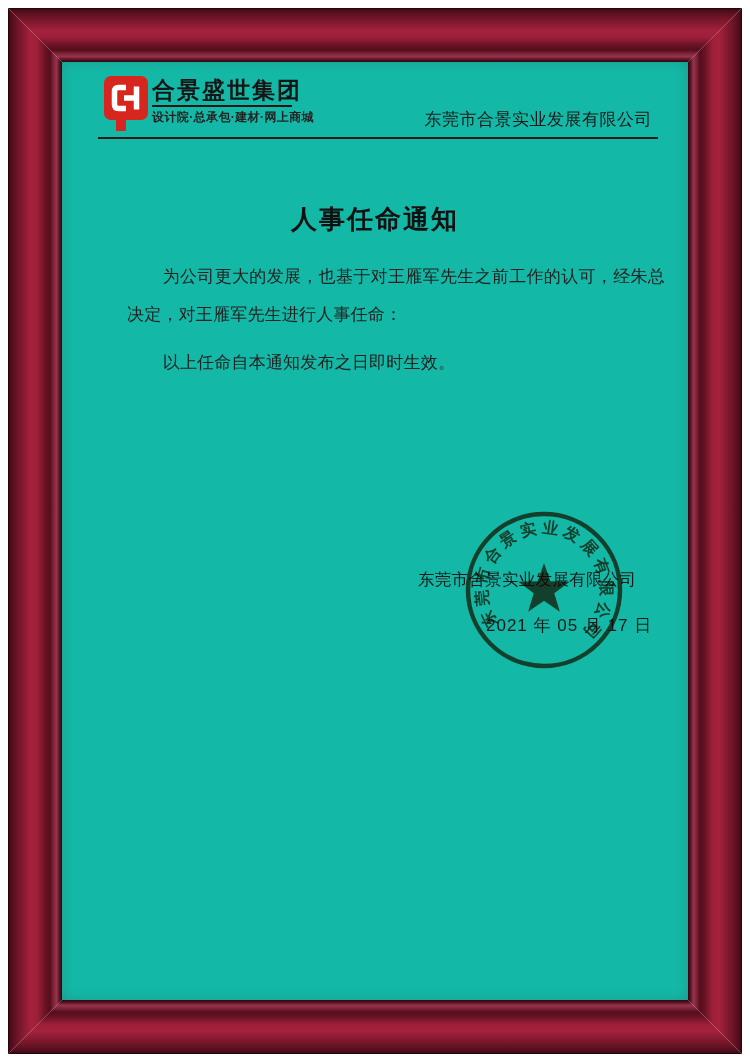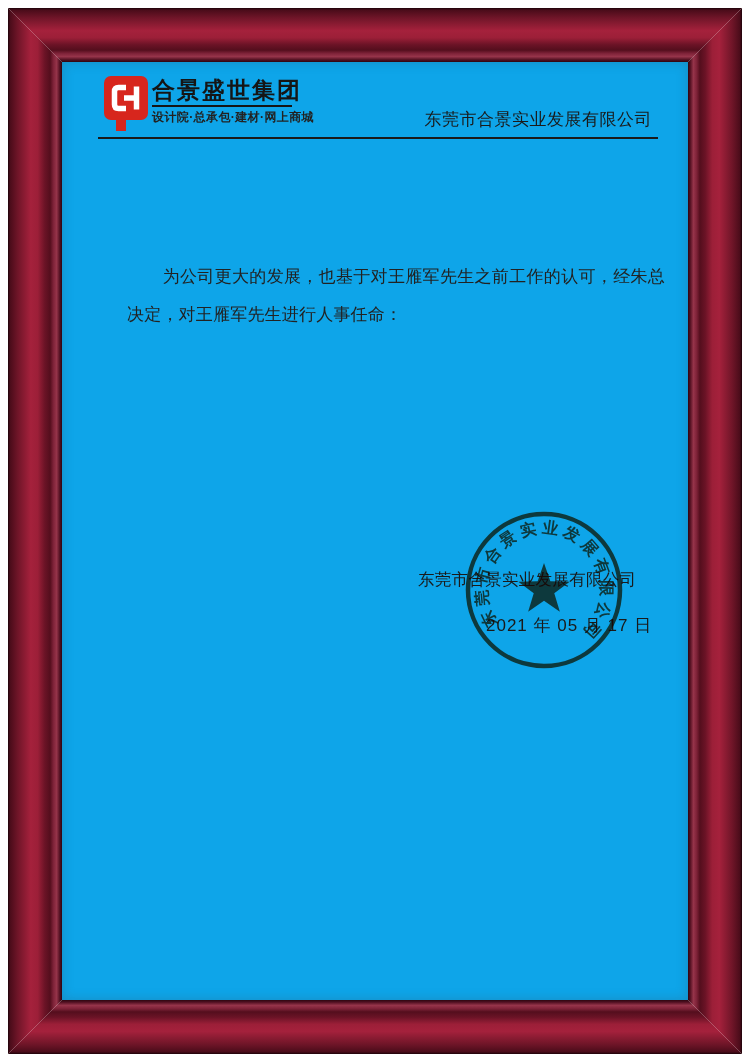--- a/index.html
+++ b/index.html
@@ -28,21 +28,21 @@
     clip-path:polygon(0 0,100% 54px,100% calc(100% - 54px),0 100%);
   }
   .frame-right{
     top:8px;bottom:8px;right:8px;width:54px;
     background:linear-gradient(to left,#1e0309 0%,#4b0c1a 4%,#6f1528 18%,#a5213c 42%,#9c1f38 55%,#6b1326 68%,#540e1d 78%,#7e2238 84%,#96344a 90%,#511021 96%,#2e0610 100%);
     clip-path:polygon(100% 0,0 54px,0 calc(100% - 54px),100% 100%);
   }
   
   .page{
     position:absolute;inset:62px;
-    background:#0ea5e9;
+    background:#14b8a6;
     box-shadow:inset 0 0 12px rgba(60,50,50,.22);
   }
   
   .logo-mark{position:absolute;left:42px;top:14px;width:44px;height:58px;}
   .logo-text-block{position:absolute;left:90px;top:15px;}
   .logo-name{
     font-size:23px;font-weight:700;color:#151515;
     letter-spacing:2px;line-height:26px;white-space:nowrap;
   }
   .logo-underline{width:140px;height:2px;background:#151515;margin-top:2px;}
@@ -104,23 +104,25 @@
 
   <div class="logo-text-block">
     <div class="logo-name">合景盛世集团</div>
     <div class="logo-underline"></div>
     <div class="logo-tagline">设计院·总承包·建材·网上商城</div>
   </div>
 
   <div class="header-company">东莞市合景实业发展有限公司</div>
   <div class="header-rule"></div>
 
+  <div class="doc-title">人事任命通知</div>
 
   <div class="doc-body">
     <p>为公司更大的发展，也基于对王雁军先生之前工作的认可，经朱总决定，对王雁军先生进行人事任命：</p>
+    <p>以上任命自本通知发布之日即时生效。</p>
   </div>
 
   <div class="sig-company">东莞市合景实业发展有限公司</div>
   <div class="sig-date">2021 年 05 月 17 日</div>
 
   <svg class="stamp" viewBox="-85 -85 170 170" xmlns="http://www.w3.org/2000/svg">
     <circle cx="0" cy="0" r="76" fill="none" stroke="#e23a22" stroke-width="4.5"></circle>
     <polygon points="0,-27 6.35,-8.74 25.68,-8.34 10.27,3.34 15.87,21.84 0,10.8 -15.87,21.84 -10.27,3.34 -25.68,-8.34 -6.35,-8.74" fill="#e23a22"></polygon>
     <g transform="rotate(8)">
       <path id="stampArc" d="M -40.3,40.3 A 57,57 0 1 1 40.3,40.3" fill="none"></path>

